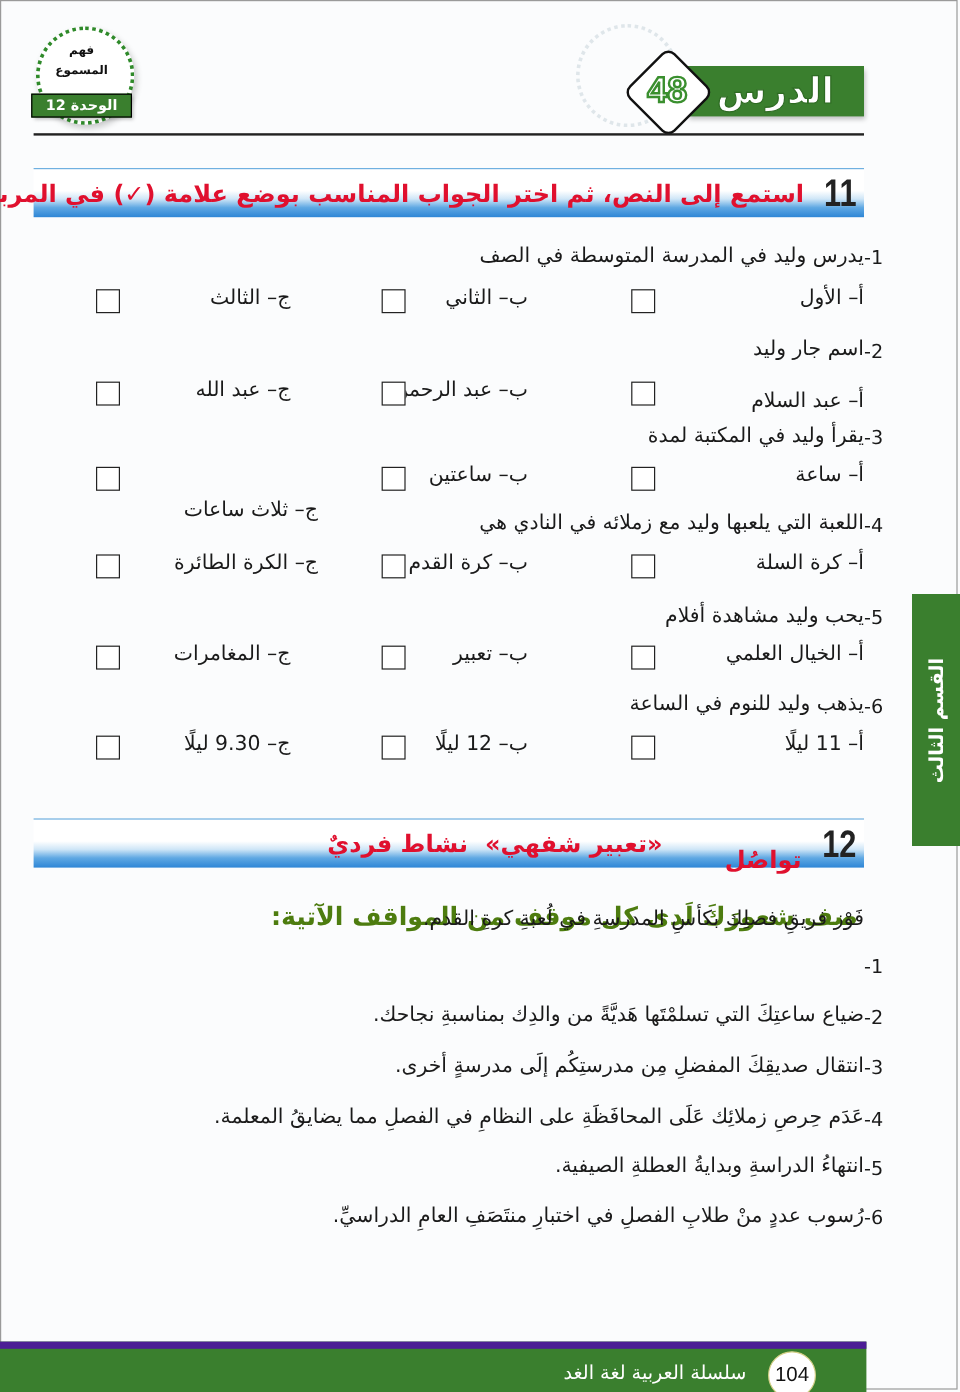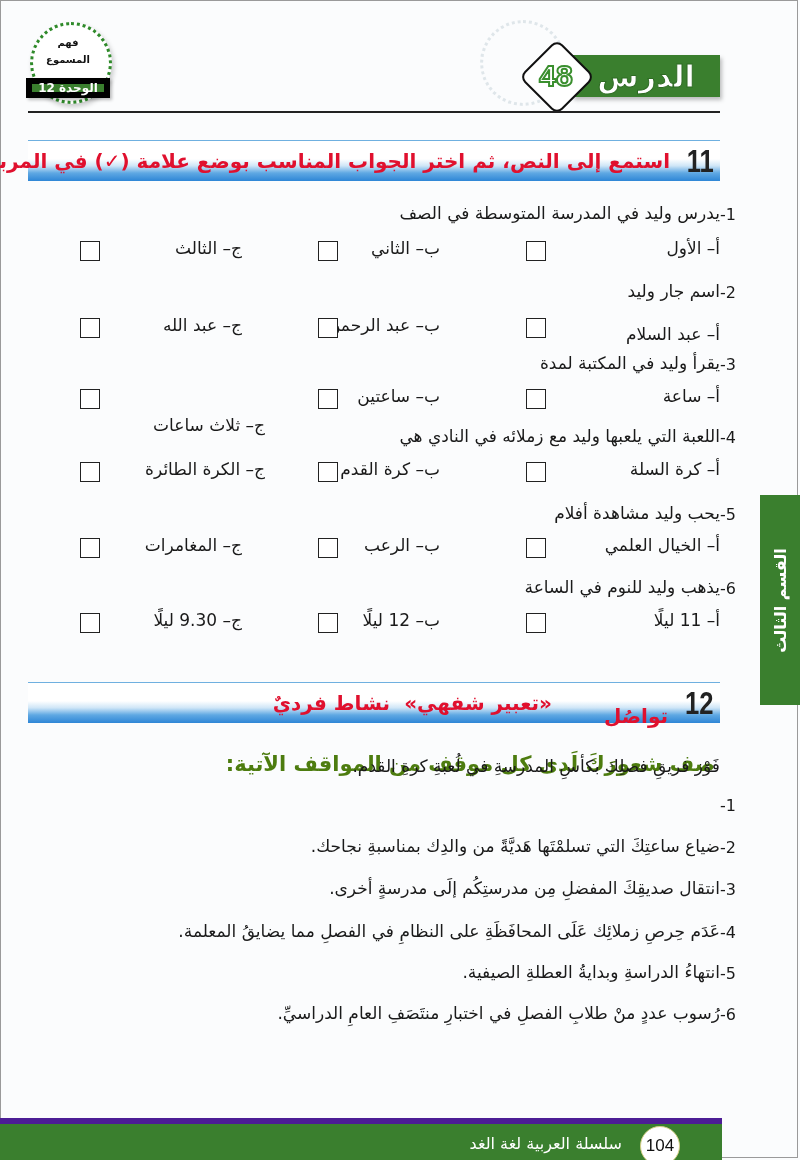--- a/index.html
+++ b/index.html
@@ -54,21 +54,21 @@
     box-shadow:2px 3px 5px rgba(0,0,0,0.2);
   }
   .unit-title {
     position:absolute; left:0; top:14px; width:84px; text-align:center;
     font-size:10px; font-weight:bold; line-height:17px; color:#111; direction:rtl;
   }
   .unit-tag {
     position:absolute; left:0; top:58px; width:84px; height:20px;
     background:#3a7f2e; color:#fff; font-size:12px; font-weight:bold;
     display:flex; align-items:center; justify-content:center; direction:rtl;
-    border:6px solid #000000; box-sizing:border-box;
+    border:1px solid #000000; box-sizing:border-box;
     box-shadow:2px 2px 3px rgba(0,0,0,0.25);
   }
   
   .section-bar {
     position:absolute; left:28px; width:692px; height:40px;
     border-top:1px solid #6fb0e0;
     background:linear-gradient(to bottom, #ffffff 0%, #ffffff 45%, #cfe6f7 62%, #5fa8e3 80%, #2e86d6 100%);
     direction:rtl;
   }
   .section-num {
@@ -184,21 +184,21 @@
 <div class="chk" style="left:526px; top:462px;"></div>
 <div class="opt-label" style="right:360px; top:459px;">ب– كرة القدم</div>
 <div class="chk" style="left:318px; top:462px;"></div>
 <div class="opt-label" style="right:535px; top:459px;">ج– الكرة الطائرة</div>
 <div class="chk" style="left:80px; top:462px;"></div>
 
 <div class="q-num" style="top:505px;">-5</div>
 <div class="q-stem" style="top:503px;">يحب وليد مشاهدة أفلام</div>
 <div class="opt-label" style="right:80px; top:535px;">أ– الخيال العلمي</div>
 <div class="chk" style="left:526px; top:538px;"></div>
-<div class="opt-label" style="right:360px; top:535px;">ب– الرعب</div>
+<div class="opt-label" style="right:360px; top:535px;">ب– تعبير</div>
 <div class="chk" style="left:318px; top:538px;"></div>
 <div class="opt-label" style="right:558px; top:535px;">ج– المغامرات</div>
 <div class="chk" style="left:80px; top:538px;"></div>
 
 <div class="q-num" style="top:579px;">-6</div>
 <div class="q-stem" style="top:577px;">يذهب وليد للنوم في الساعة</div>
 <div class="opt-label" style="right:80px; top:610px;">أ– 11 ليلًا</div>
 <div class="chk" style="left:526px; top:613px;"></div>
 <div class="opt-label" style="right:360px; top:610px;">ب– 12 ليلًا</div>
 <div class="chk" style="left:318px; top:613px;"></div>

